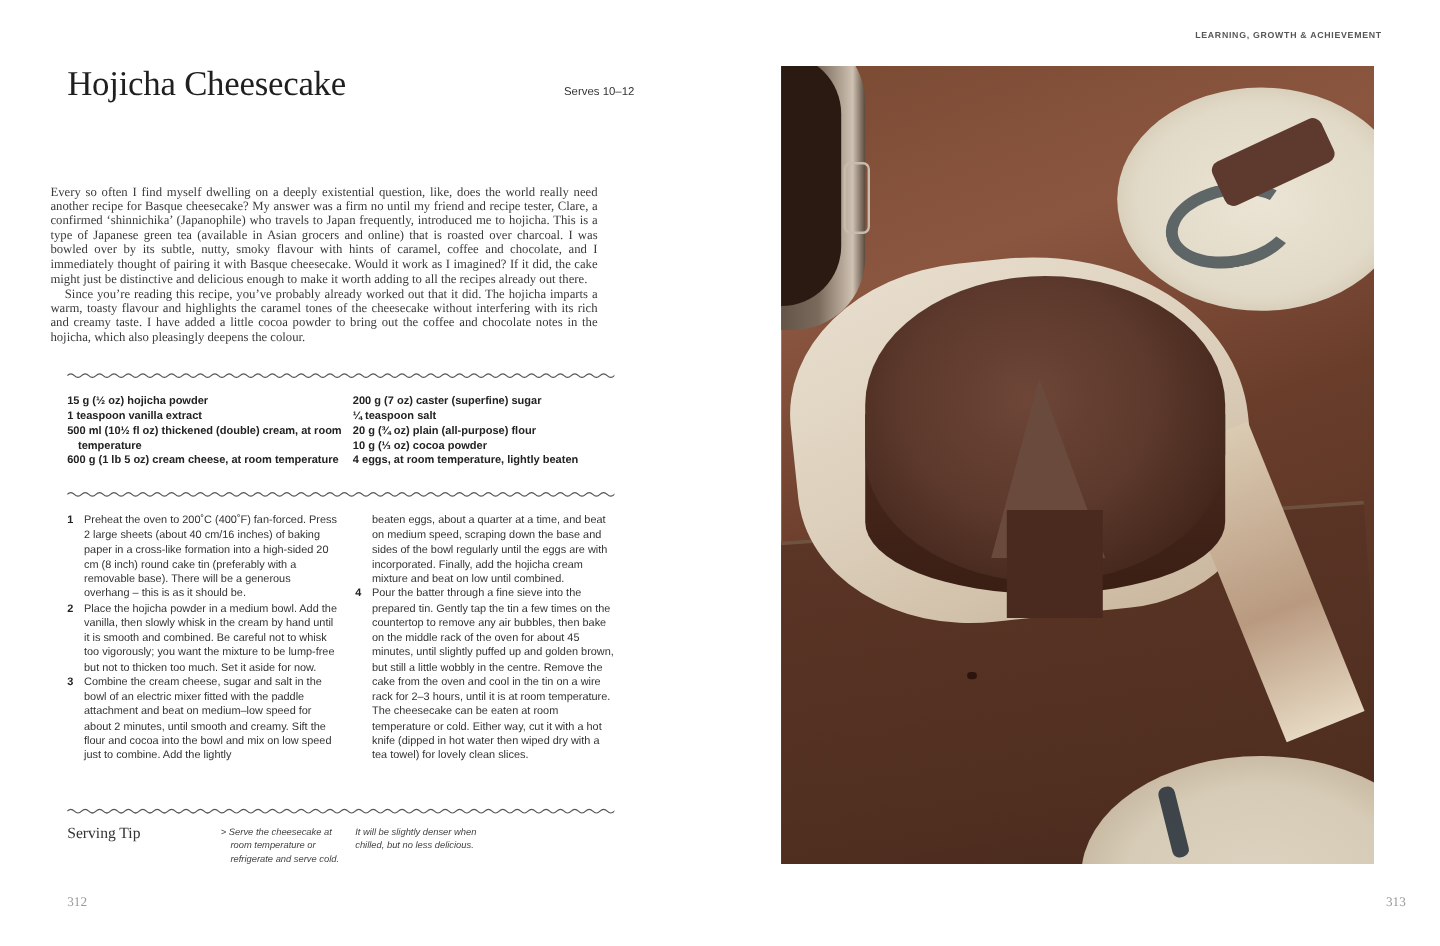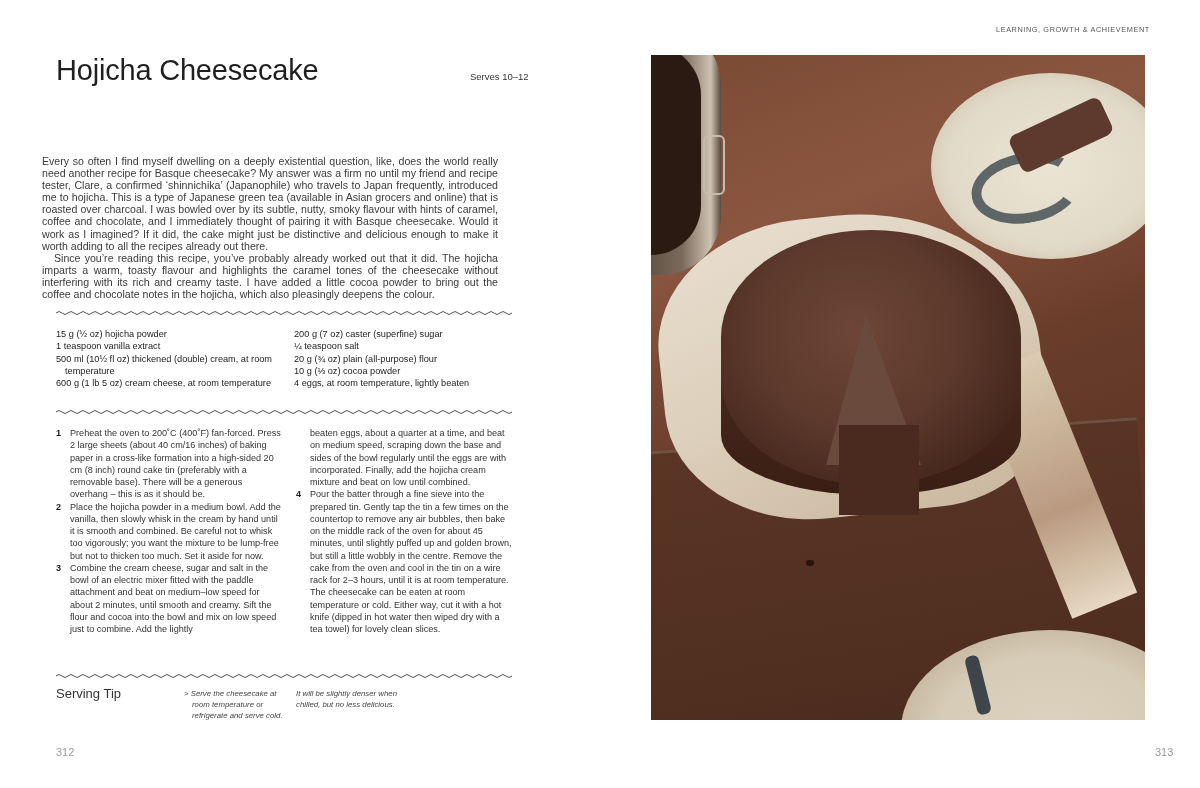--- a/index.html
+++ b/index.html
@@ -1,34 +1,34 @@
 <!DOCTYPE html>
 <html><head>
 <meta charset="utf-8">
 <style>
   * { box-sizing: border-box; margin: 0; padding: 0; }
   html, body { width: 1200px; height: 788px; background: #ffffff; overflow: hidden; }
   body { position: relative; color: #2a2a2a; }
 
-  .serif { font-family: Liberation Sans, sans-serif; }
+  .serif { font-family: Liberation Serif, serif; }
   .sans  { font-family: "Liberation Sans", "DejaVu Sans", sans-serif; }
 
   
   .page-left { position: absolute; left: 0; top: 0; width: 600px; height: 788px; }
   .title { position: absolute; left: 56px; top: 54px; font-size: 29px; font-weight: 400; color: #1f1f1f; letter-spacing: -0.2px; }
   .serves { position: absolute; left: 470px; top: 71px; font-size: 9.5px; color: #333; }
 
   .intro { position: absolute; left: 42px; top: 155px; width: 456px; font-size: 10.6px; line-height: 12.1px; color: #3a3a3a; text-align: justify; }
   .intro p { margin: 0; }
   .intro p + p { text-indent: 12px; }
 
   .wave { position: absolute; left: 56px; width: 456px; height: 8px; }
   .wave svg { display: block; width: 100%; height: 8px; }
 
-  .ingredients { position: absolute; left: 56px; top: 328px; width: 456px; display: flex; font-size: 9.2px; line-height: 12.3px; color: #222; font-weight: 400; }
+  .ingredients { position: absolute; left: 56px; top: 328px; width: 456px; display: flex; font-size: 9.2px; line-height: 12.3px; color: #222; font-weight: 700; }
   .ing-col { list-style: none; }
   .ing-col.c1 { width: 238px; }
   .ing-col.c2 { width: 218px; }
   .ing-col li { padding-left: 9px; text-indent: -9px; }
 
   .method { position: absolute; left: 56px; top: 427px; width: 456px; display: flex; font-size: 9.1px; line-height: 12.25px; color: #333; }
   .method-col { list-style: none; }
   .method-col.c1 { width: 240px; padding-right: 14px; }
   .method-col.c2 { width: 216px; }
   .step { position: relative; padding-left: 14px; }
@@ -39,21 +39,21 @@
   .tip-col { position: absolute; top: 688px; font-size: 7.8px; line-height: 11px; font-style: italic; color: #444; }
   .tip-col.a { left: 184px; width: 110px; }
   .tip-col.b { left: 296px; width: 110px; }
   .tip-col.a .tip-inner { padding-left: 8px; text-indent: -8px; }
 
   .folio { position: absolute; top: 746px; font-size: 11px; color: #9a9a9a; }
   .folio.left { left: 56px; text-align: right; }
   .folio.right { left: 1127px; margin-left: 28px; }
 
   
-  .running-head { position: absolute; left: 996px; top: 25px; font-size: 7.3px; letter-spacing: 0.6px; color: #555; font-weight: 400; text-align: right; }
+  .running-head { position: absolute; left: 996px; top: 25px; font-size: 7.3px; letter-spacing: 0.6px; color: #555; font-weight: 700; text-align: right; }
 
   .photo { position: absolute; left: 651px; top: 55px; width: 494px; height: 665px; overflow: hidden;
            background:
              radial-gradient(ellipse 90px 60px at 410px 500px, rgba(60,30,18,0.5), rgba(0,0,0,0)),
              linear-gradient(160deg, #7a4a33 0%, #8b5640 25%, #6a3d2b 50%, #5a3424 75%, #4a2a1c 100%); }
   .photo .table-edge { position: absolute; left: -20px; top: 380px; width: 520px; height: 400px;
            background: linear-gradient(175deg, #5b3526 0%, #4f2e20 60%, #3f2418 100%);
            transform: rotate(-4deg); border-left: 6px solid #b39a82; border-top: 3px solid rgba(180,150,120,0.4); }
   .photo .tin { position: absolute; left: -60px; top: -30px; width: 130px; height: 250px; border-radius: 0 60px 60px 0;
            background: linear-gradient(90deg, #3a2a20, #7a6a5c 70%, #cfc2b2 92%, #5a4a3e); }

